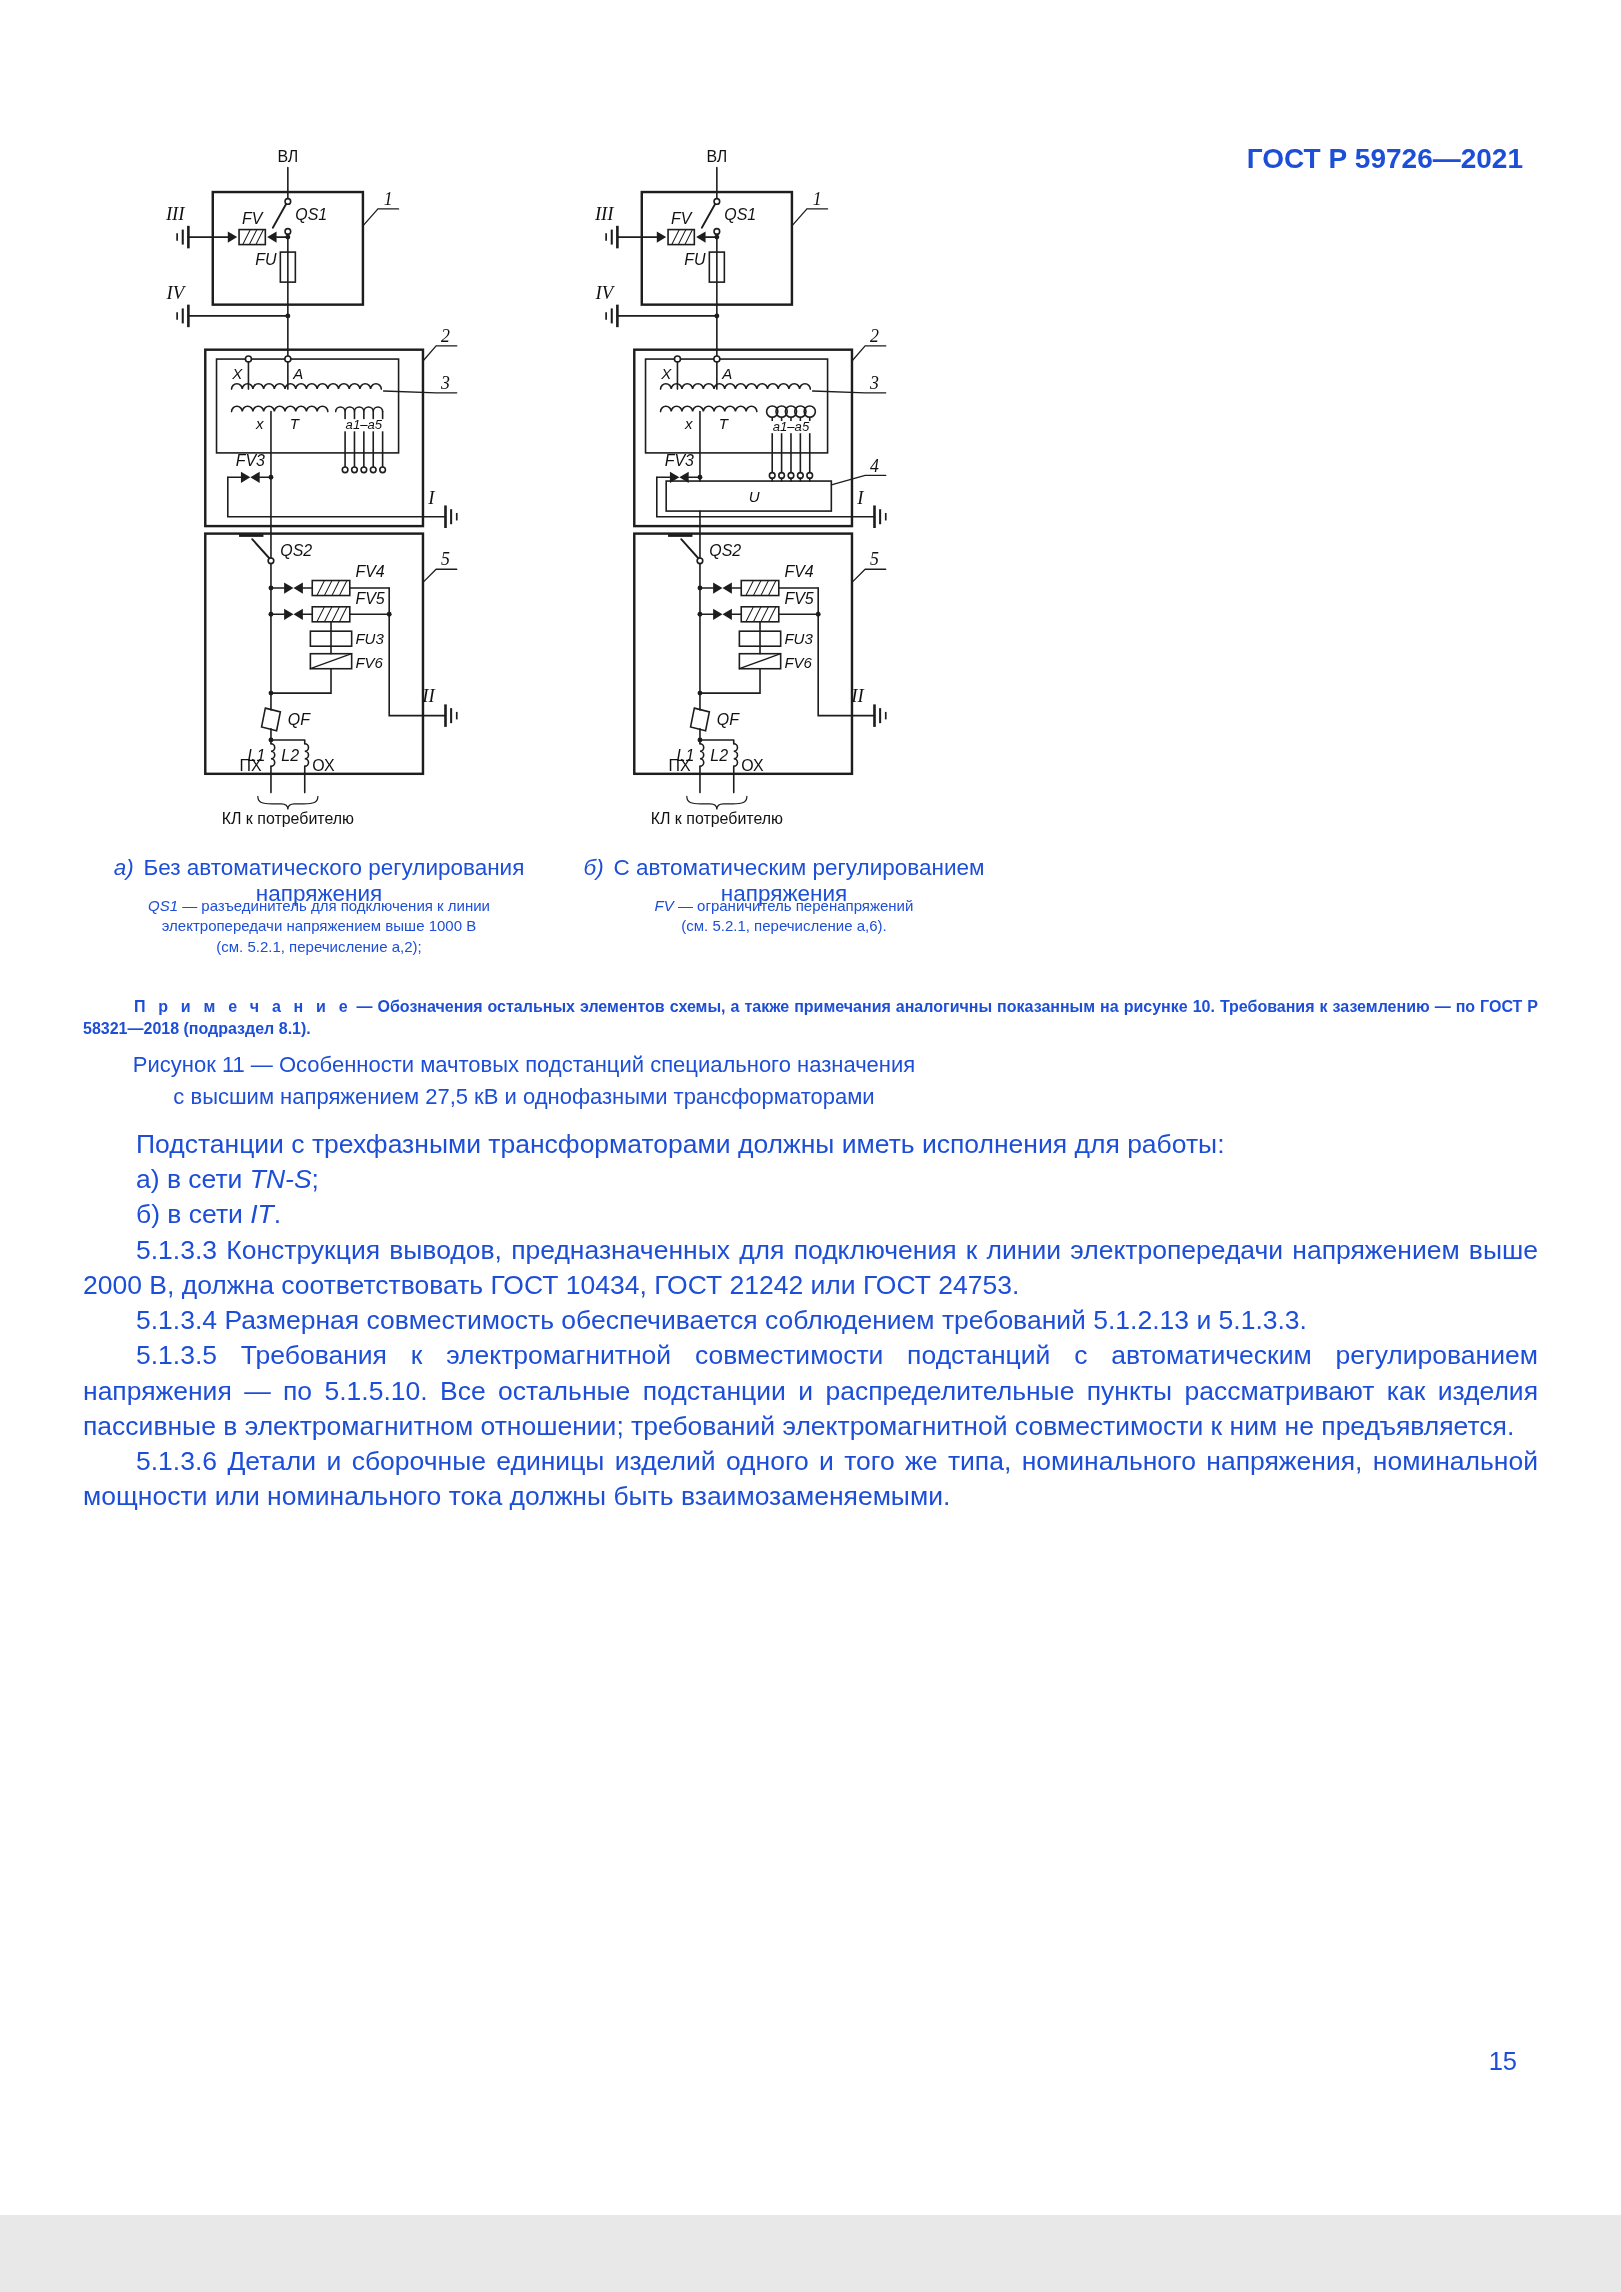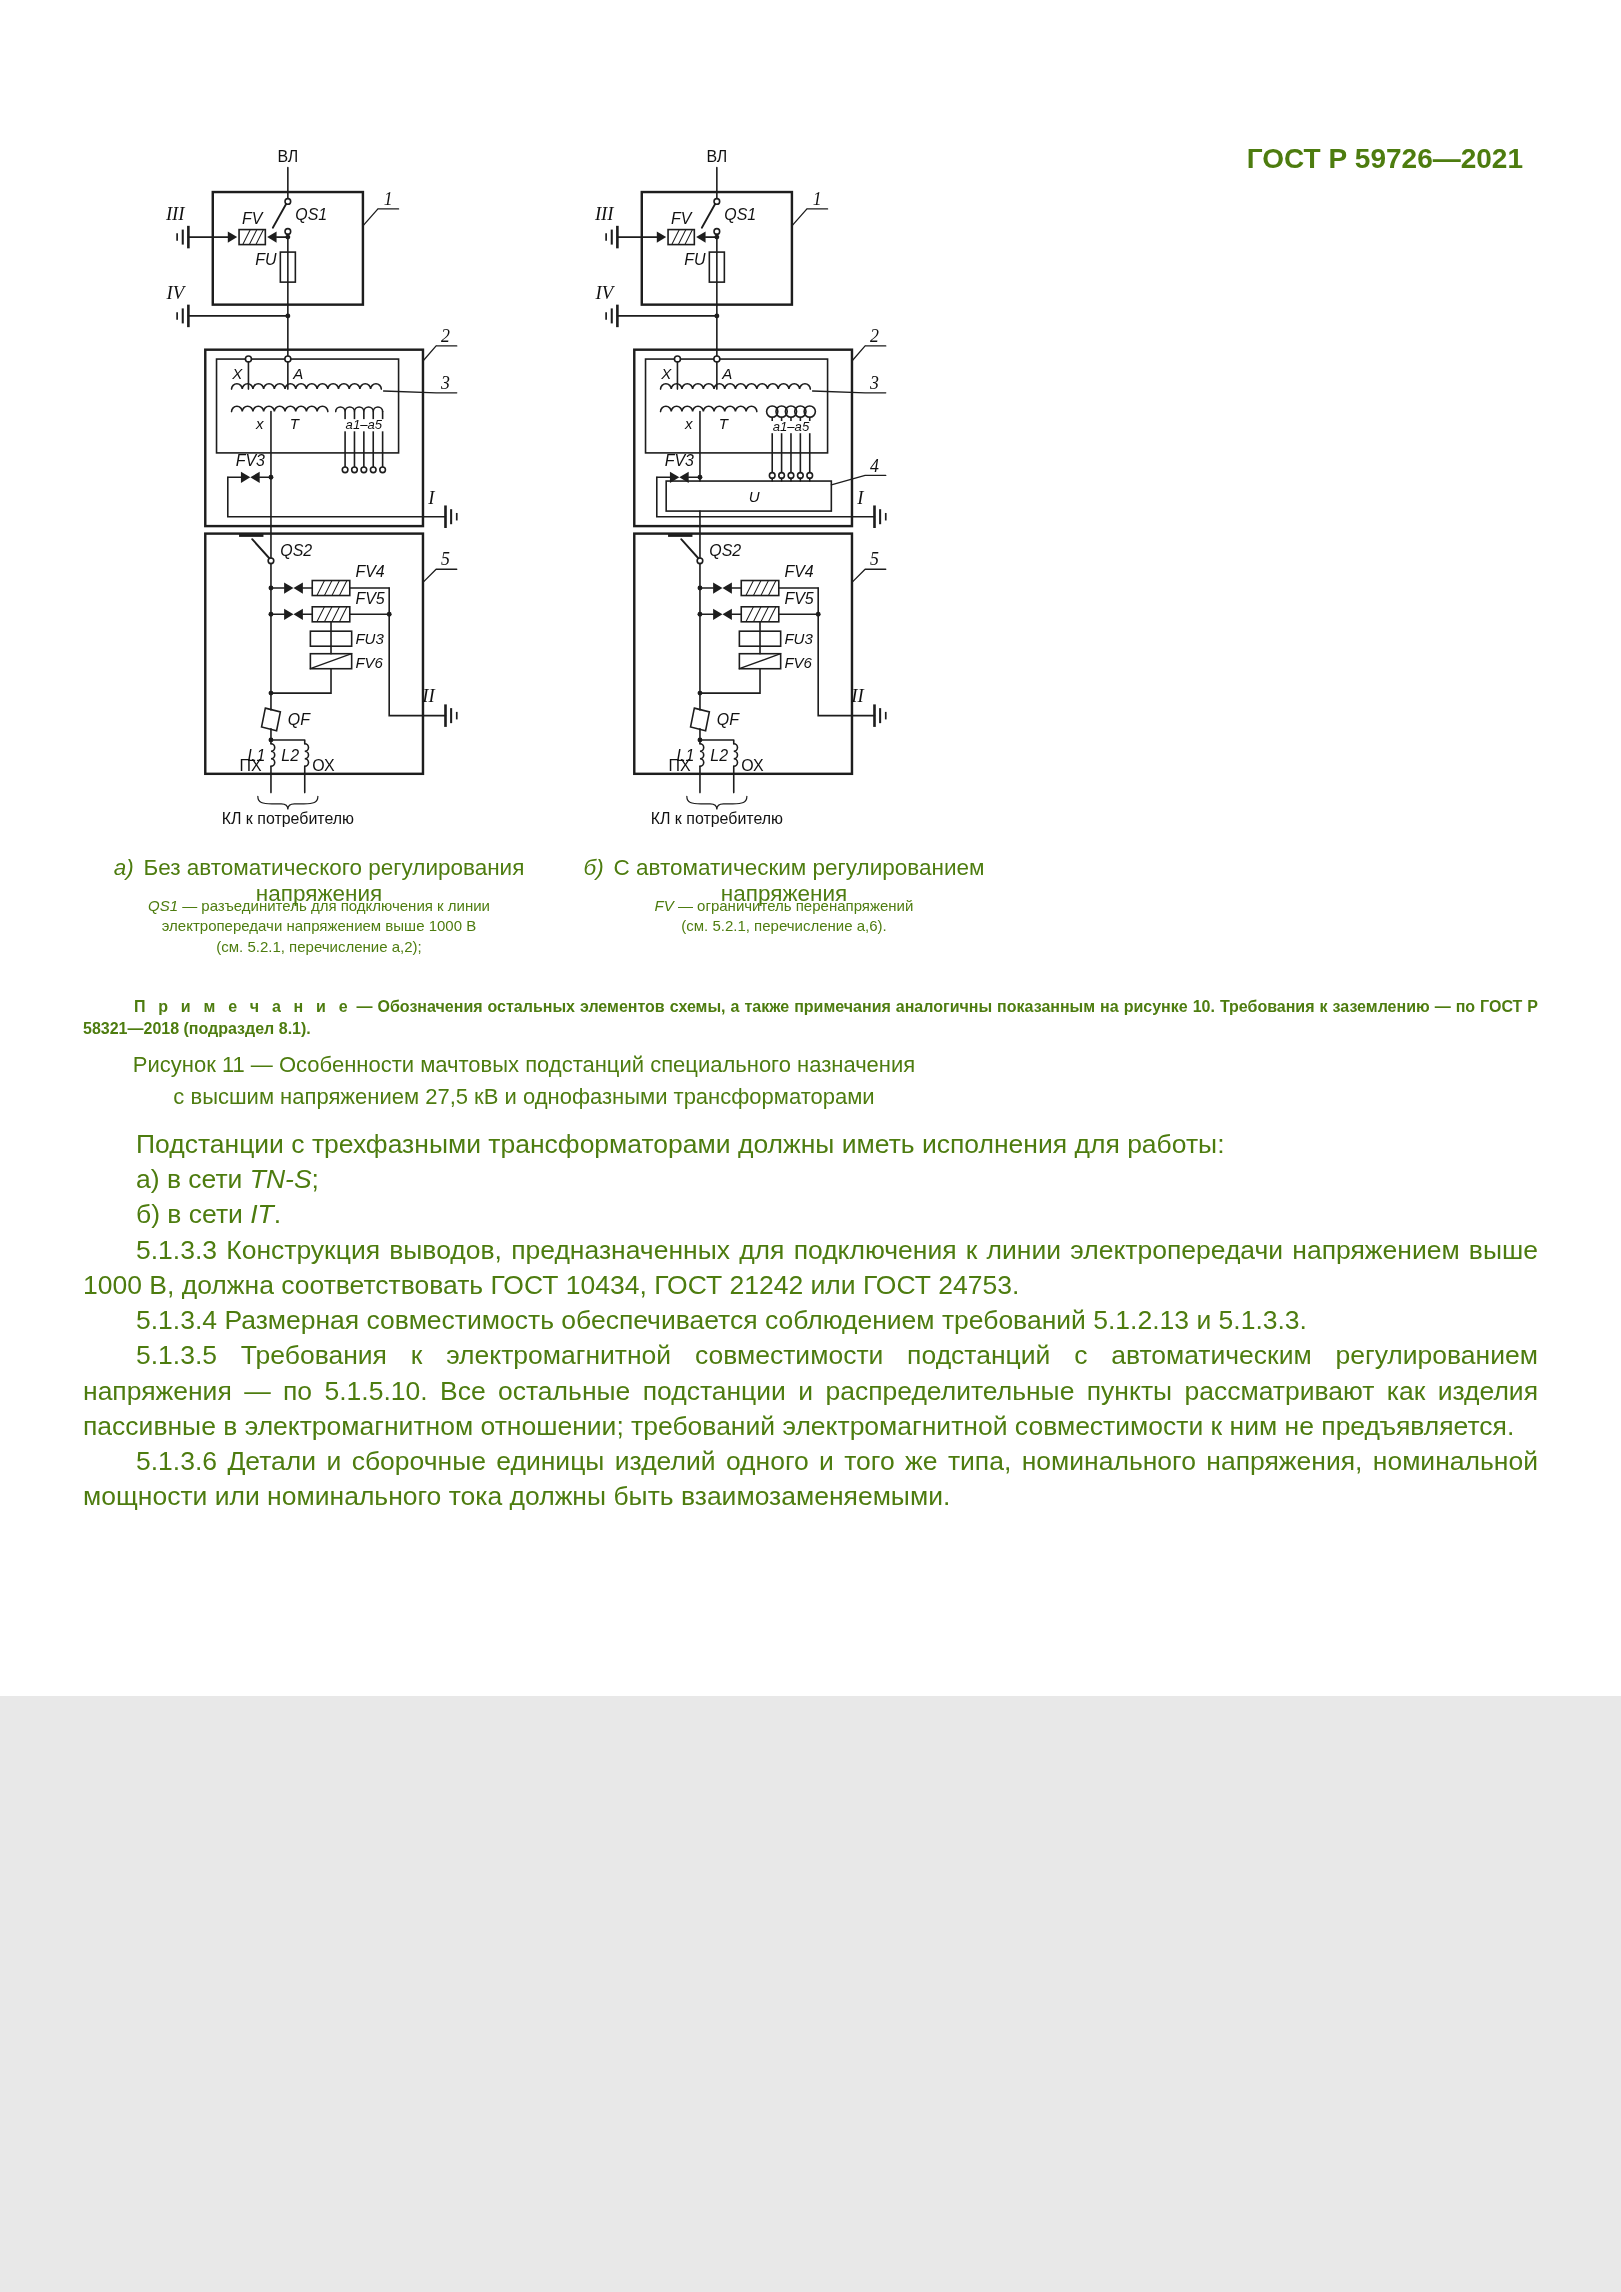--- a/index.html
+++ b/index.html
@@ -1,18 +1,18 @@
 <!DOCTYPE html>
 <html lang="ru"><head>
 <meta charset="utf-8">
 <style>
   html,body{margin:0;padding:0;background:#e8e8e8;}
   .page{
-    position:relative;width:1621px;height:1696px;background:#ffffff;
-    margin:0 auto;font-family:"Liberation Sans",sans-serif;color:#4d7c0f;overflow:hidden;
+    position:relative;width:1621px;height:2215px;background:#ffffff;
+    margin:0 auto;font-family:"Liberation Sans",sans-serif;color:#1d4ed8;overflow:hidden;
   }
   .doc-header{position:absolute;top:143px;right:98px;font-size:28px;font-weight:bold;}
   .schematic{position:absolute;top:147px;width:338px;height:685px;}
   #sch-a{left:147px;}
   #sch-b{left:576px;}
 
   
   .w{stroke:#1d1d1d;stroke-width:1.7;fill:none;stroke-linecap:round;}
   .bx{stroke:#1d1d1d;stroke-width:2.6;fill:none;}
   .bi{stroke:#1d1d1d;stroke-width:1.7;fill:none;}
@@ -264,21 +264,21 @@
 
   <div class="figcap">
     <div>Рисунок 11 — Особенности мачтовых подстанций специального назначения</div>
     <div>с высшим напряжением 27,5 кВ и однофазными трансформаторами</div>
   </div>
 
   <div class="bodytext">
     <p>Подстанции с трехфазными трансформаторами должны иметь исполнения для работы:</p>
     <p><span>а) в сети </span><span class="it">TN-S</span><span>;</span></p>
     <p><span>б) в сети </span><span class="it">IT</span><span>.</span></p>
-    <p>5.1.3.3 Конструкция выводов, предназначенных для подключения к линии электропередачи напряжением выше 1000 В, должна соответствовать ГОСТ 10434, ГОСТ 21242 или ГОСТ 24753.</p>
+    <p>5.1.3.3 Конструкция выводов, предназначенных для подключения к линии электропередачи напряжением выше 2000 В, должна соответствовать ГОСТ 10434, ГОСТ 21242 или ГОСТ 24753.</p>
     <p>5.1.3.4 Размерная совместимость обеспечивается соблюдением требований 5.1.2.13 и 5.1.3.3.</p>
     <p>5.1.3.5 Требования к электромагнитной совместимости подстанций с автоматическим регулированием напряжения — по 5.1.5.10. Все остальные подстанции и распределительные пункты рассматривают как изделия пассивные в электромагнитном отношении; требований электромагнитной совместимости к ним не предъявляется.</p>
     <p>5.1.3.6 Детали и сборочные единицы изделий одного и того же типа, номинального напряжения, номинальной мощности или номинального тока должны быть взаимозаменяемыми.</p>
   </div>
 
   <div class="pagenum">15</div>
 </div>
 
 
 </body></html>

